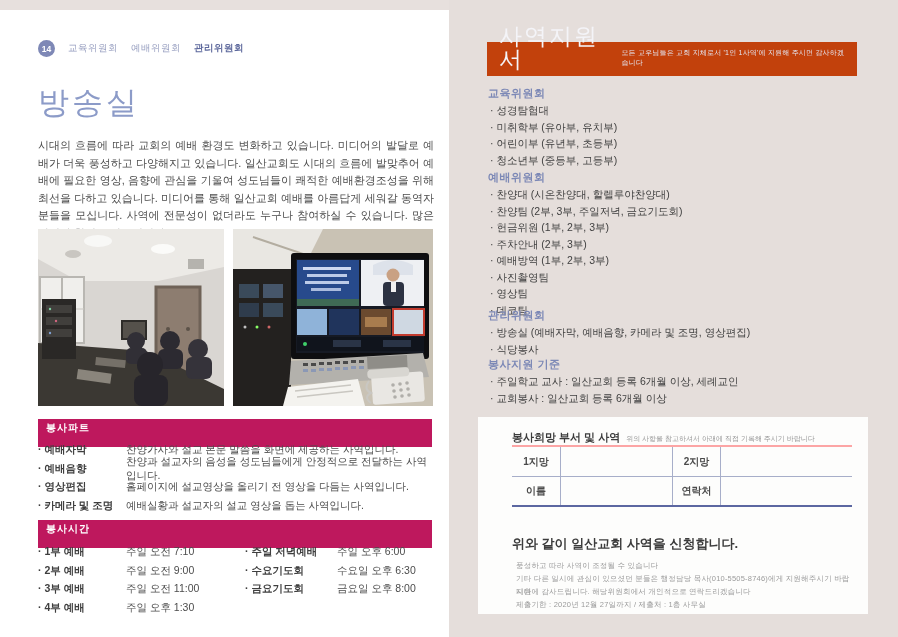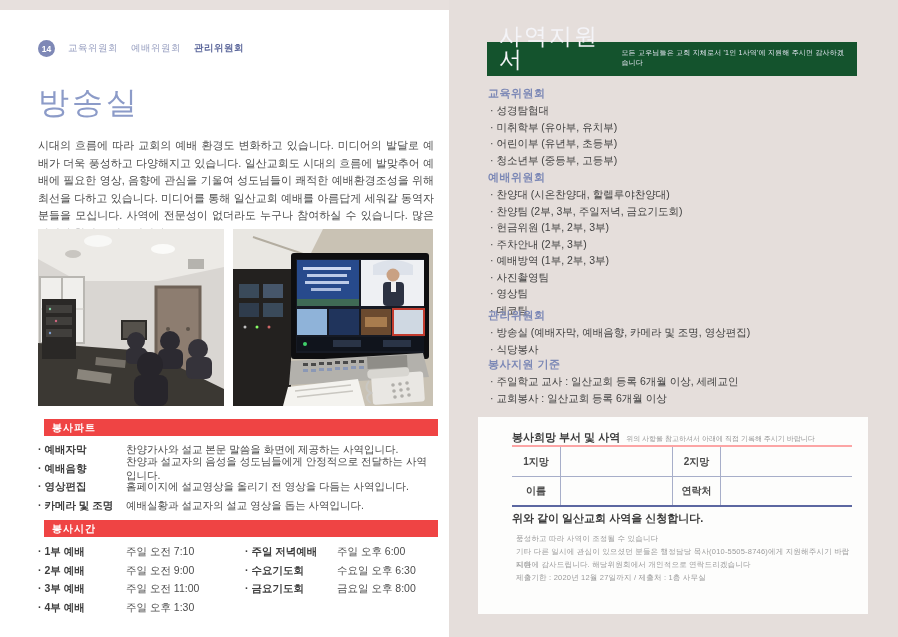--- a/index.html
+++ b/index.html
@@ -17,40 +17,40 @@
   .page-badge { width:17px; height:17px; border-radius:50%; background:#7e88b6; color:#fff;
     font-size:8.5px; display:flex; align-items:center; justify-content:center; font-weight:bold; }
   .nav-item { font-size:9.5px; color:#99a0c1; letter-spacing:0.5px; }
   .nav-item.current { color:#5d689c; font-weight:bold; }
   .page-title { position:absolute; left:38px; top:72px; font-family:"Liberation Serif","DejaVu Serif",serif;
     font-size:31px; color:#8c9bc8; letter-spacing:3px; }
   .intro { position:absolute; left:38px; top:127px; width:396px; font-size:11px; line-height:17.5px;
     text-align:justify; color:#4c4c4c; }
   .photo-row { position:absolute; left:38px; top:219px; display:flex; gap:9px; }
   .photo { display:block; }
-  .sec-bar { position:absolute; left:44px; width:394px; height:17px; background:#ef4444; color:#fff;
+  .sec-bar { position:absolute; left:38px; width:394px; height:28px; background:#be185d; color:#fff;
     font-size:10px; font-weight:bold; line-height:17px; padding-left:8px; letter-spacing:1px; }
   .bar-parts { top:409px; }
   .bar-times { top:510px; }
   .parts-list { position:absolute; left:38px; top:431px; width:396px; }
   .part-row { display:flex; height:18.5px; align-items:center; font-size:10.5px; }
   .part-label { width:88px; font-weight:bold; color:#3e3e3e; flex-shrink:0; }
   .part-label::before, .time-label::before, .r-item::before { content:"· "; }
   .part-desc { color:#4c4c4c; }
   .times-wrap { position:absolute; left:38px; top:533px; width:396px; display:flex; }
   .times-col1 { width:207px; }
   .times-col2 { width:189px; }
   .time-row { display:flex; height:18.5px; align-items:center; font-size:10.5px; }
   .time-label { font-weight:bold; color:#3e3e3e; flex-shrink:0; }
   .times-col1 .time-label { width:88px; }
   .times-col2 .time-label { width:92px; }
   .time-value { color:#4c4c4c; }
   
   .right-page { position:absolute; left:449px; top:0; width:449px; height:637px; background:#e5dedb; }
-  .banner { position:absolute; left:38px; top:42px; width:370px; height:34px; background:#14532d;
+  .banner { position:absolute; left:38px; top:42px; width:370px; height:34px; background:#c2410c;
     display:flex; align-items:flex-end; padding:14px 10px 5px 12px; gap:7px; }
   .banner-title { font-family:"Liberation Serif","DejaVu Serif",serif; font-size:23px; color:#f4f4f8;
     letter-spacing:2px; line-height:1; }
   .banner-sub { font-size:7px; color:#e4e6f2; padding-bottom:3px; letter-spacing:0.2px; }
   .r-sec-heading { position:absolute; left:39px; font-size:11px; font-weight:bold; color:#7c88b6; letter-spacing:0.5px; }
   .r-items { position:absolute; left:41px; }
   .r-item { font-size:10.5px; color:#404040; height:16.5px; line-height:16.5px; }
   .h-edu { top:86px; } .l-edu { top:102px; }
   .h-worship { top:170px; } .l-worship { top:186px; }
   .h-mgmt { top:308px; } .l-mgmt { top:324px; }
@@ -59,21 +59,21 @@
     padding:13px 16px 0 34px; }
   .form-title-row { display:flex; align-items:baseline; gap:6px; }
   .form-title { font-size:11px; font-weight:bold; color:#3c3c3c; }
   .form-note { font-size:7px; color:#969696; }
   .form-table { margin-top:0; width:340px; border-top:2px solid #fca5a5; border-bottom:2px solid #5c67a1;
     display:grid; grid-template-columns:48px 112px 48px 1fr; }
   .ft-cell { height:29px; display:flex; align-items:center; justify-content:center; font-size:10px; }
   .ft-label { color:#4a4a4a; font-weight:bold; }
   .ft-row2 { border-top:1px solid #a7aec9; }
   .ft-v { border-left:1px solid #a7aec9; }
-  .declaration { margin-top:4px; font-size:11px; font-weight:bold; color:#3c3c3c; }
+  .declaration { margin-top:28px; font-size:13px; font-weight:bold; color:#3c3c3c; }
   .form-notes { margin-top:6px; padding-left:4px; }
   .form-note-line { font-size:7.5px; color:#9b9b9b; height:13px; line-height:13px; letter-spacing:0.2px; }
 </style>
 </head>
 <body>
 
 <div class="left-page">
 
   <div class="nav-row">
     <div class="page-badge">14</div>

